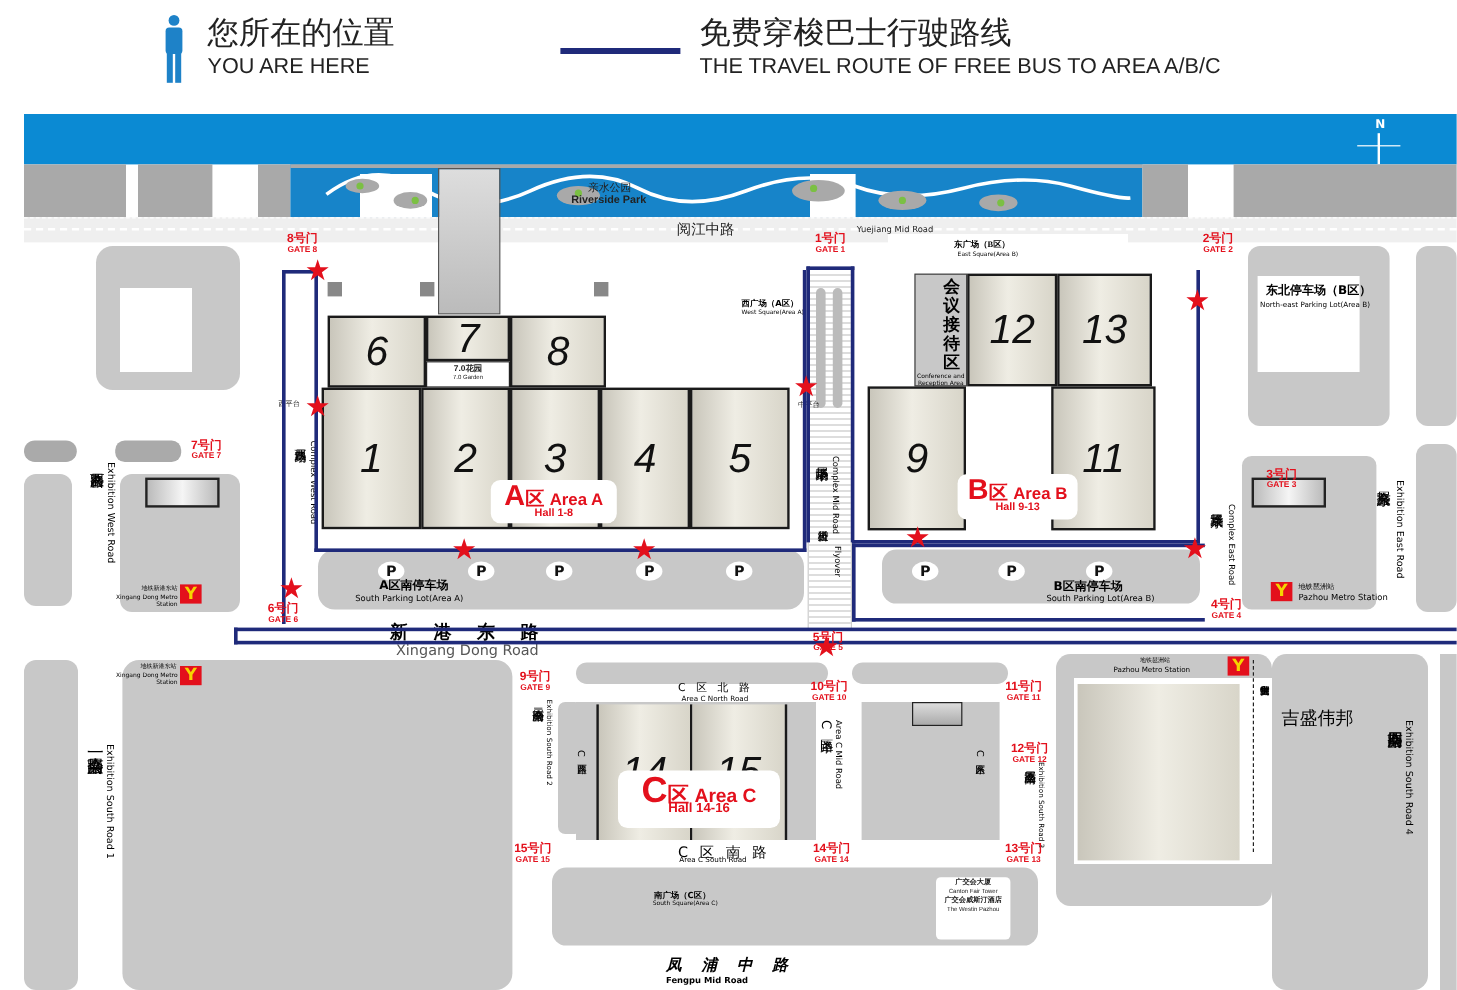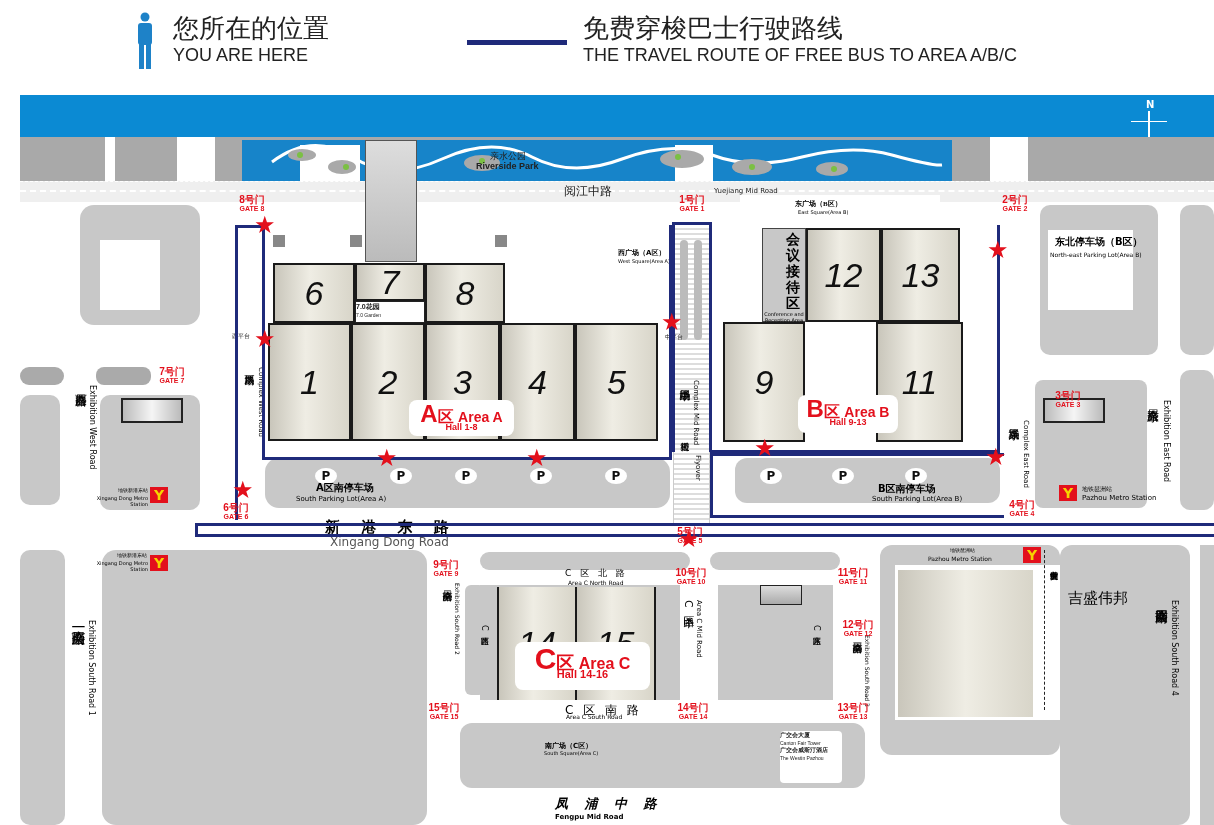--- a/index.html
+++ b/index.html
@@ -12,21 +12,21 @@
   .road{background:#efefef;}
   .hall{background:linear-gradient(90deg,#c9c6bb 0%,#efede4 45%,#d8d5c9 100%);border:2px solid #1a1a1a;box-sizing:border-box;display:flex;align-items:center;justify-content:center;}
   .hall span{font-family:"Liberation Sans",sans-serif;font-style:italic;font-size:34px;color:#111;}
   .route{border:3px solid #1f2a7a;box-sizing:border-box;}
   .star{color:#e3101c;font-size:24px;line-height:24px;}
   .gate{color:#e3101c;font-weight:bold;font-family:"Liberation Sans",sans-serif;text-align:center;line-height:9px;}
   .gate .g1{font-size:10px;}
   .gate .g2{font-size:7px;}
   .areabadge{background:#fff;border-radius:8px;color:#e3101c;font-weight:bold;font-family:"Liberation Sans",sans-serif;text-align:center;}
   .plabel{width:22px;height:16px;border-radius:50%;background:#fff;font-weight:bold;font-size:12px;text-align:center;line-height:16px;color:#111;}
-  .small{font-size:7px;color:#222;text-align:left;font-family:"Liberation Sans",sans-serif;}
+  .small{font-size:7px;color:#222;text-align:center;font-family:"Liberation Sans",sans-serif;}
   .vtext{writing-mode:vertical-rl;}
   .metro{width:18px;height:16px;background:#e3101c;color:#f5d400;font-weight:bold;font-size:14px;text-align:center;line-height:16px;}
 </style>
 </head>
 <body>
 
 <div class="abs" style="left:135px;top:12px;">
   <svg class="abs" style="left:0;top:0" width="20" height="58" viewBox="0 0 20 58">
     <circle cx="10" cy="5" r="4.5" fill="#1e82c8"></circle>
     <rect x="3" y="11" width="14" height="22" rx="3" fill="#1e82c8"></rect>

